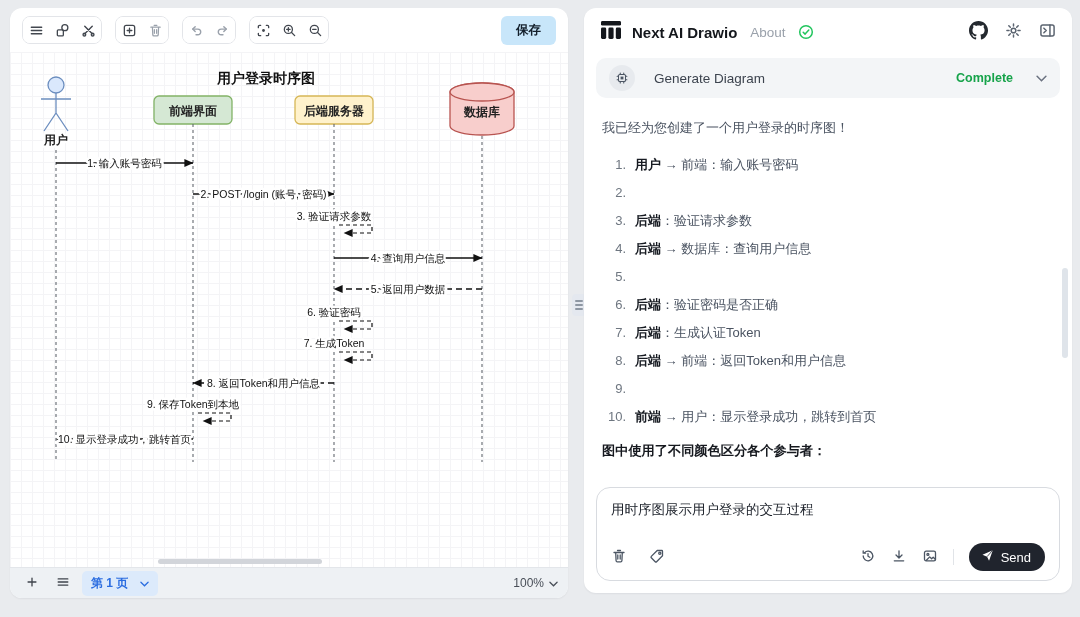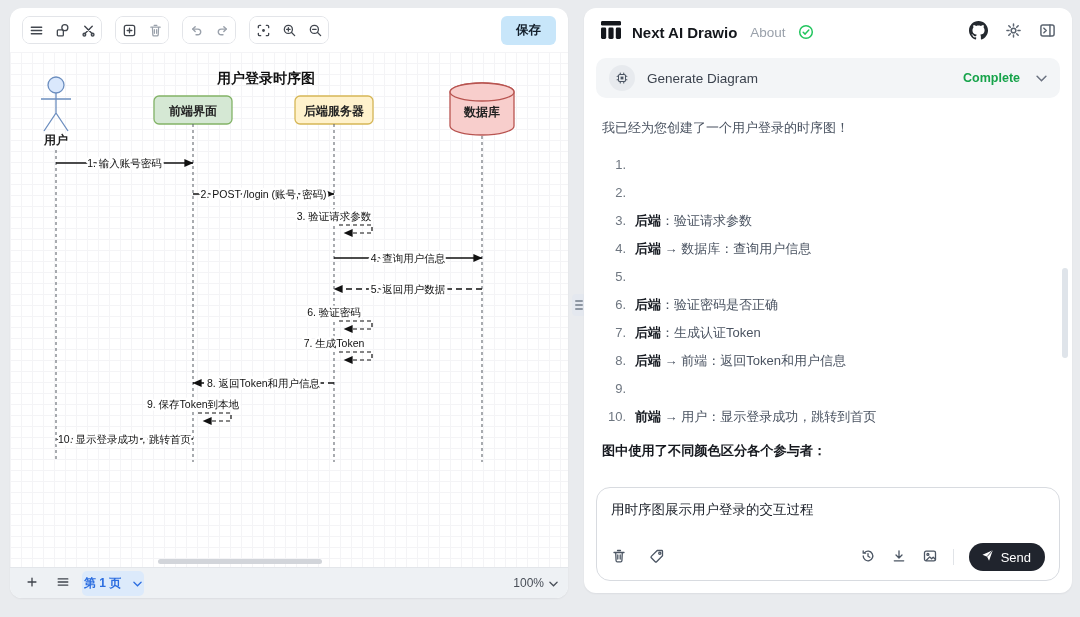--- a/index.html
+++ b/index.html
@@ -23,37 +23,37 @@
       linear-gradient(#f4f4f6 1px,transparent 1px),
       linear-gradient(90deg,#f4f4f6 1px,transparent 1px),
       linear-gradient(#e8e9ec 1px,transparent 1px),
       linear-gradient(90deg,#e8e9ec 1px,transparent 1px);
     background-size:11px 11px,11px 11px,55px 55px,55px 55px;}
   .canvas svg{position:absolute;left:0;top:0;}
   .hscroll{position:absolute;left:148px;bottom:3px;width:164px;height:5px;border-radius:3px;background:#d2d5da;}
   .bottombar{flex:0 0 30px;background:#eef1f4;border-top:1px solid #e3e6ea;display:flex;align-items:center;padding:0 10px;gap:7px;}
   .bb-btn{width:24px;height:22px;display:grid;place-items:center;color:#3f444c;background:none;border:none;padding:0;cursor:pointer;}
   .page-pill{display:flex;align-items:center;gap:12px;background:#dceafb;color:#2b6de0;font-size:12px;font-weight:600;
-    padding:4px 2px;border-radius:5px;border:none;font-family:inherit;cursor:pointer;}
+    padding:4px 9px;border-radius:5px;border:none;font-family:inherit;cursor:pointer;}
   .zoom-ctl{margin-left:auto;display:flex;align-items:center;gap:5px;color:#494f58;font-size:12px;cursor:pointer;}
   
   .divider-handle{position:absolute;left:572px;top:294px;width:14px;height:22px;background:#e4e8ef;border-radius:4px;
     display:grid;place-items:center;cursor:col-resize;}
   .divider-handle .grip{display:grid;gap:2.5px;}
   .divider-handle .grip i{width:8px;height:1.5px;background:#8e97a3;display:block;border-radius:1px;}
   
   #right-card{left:584px;top:8px;width:488px;height:585px;display:flex;flex-direction:column;overflow:hidden;}
   .rp-header{flex:0 0 48px;display:flex;align-items:center;padding:0 16px;gap:10px;}
   .app-name{font-size:15px;font-weight:700;color:#14171c;}
   .about{color:#9aa1ab;font-size:13.5px;margin-left:3px;text-decoration:none;}
   .check-icon{color:#22c55e;display:grid;place-items:center;margin-left:2px;}
   .rp-header-right{margin-left:auto;display:flex;align-items:center;gap:17px;color:#5b6470;}
   .hd-btn{background:none;border:none;padding:0;color:inherit;display:grid;place-items:center;cursor:pointer;}
   .tool-call{margin:2px 12px 10px;background:#f3f5f7;border-radius:10px;height:40px;display:flex;align-items:center;
-    gap:12px;padding:0 13px;flex:0 0 auto;cursor:pointer;}
+    gap:19px;padding:0 13px;flex:0 0 auto;cursor:pointer;}
   .tc-icon-wrap{width:26px;height:26px;border-radius:50%;background:#e7eaee;display:grid;place-items:center;color:#4b5563;}
   .tc-label{font-size:13.5px;color:#3c434e;}
   .tc-status{margin-left:auto;font-size:12.5px;font-weight:600;color:#16a34a;}
   .tc-chevron{color:#6b7280;margin-left:4px;display:grid;place-items:center;}
   .chat{flex:1;overflow:hidden;padding:4px 18px 0;position:relative;color:#4a5361;font-size:13px;line-height:1.5;}
   .chat .intro{margin:6px 0 17px;}
   .chat h4{margin:0 0 17px;color:#15181e;font-size:13.2px;font-weight:700;}
   ol.steps{list-style:none;margin:0 0 15px;padding:0;}
   ol.steps li{display:flex;margin-bottom:8.5px;}
   .step-num{width:24px;text-align:right;margin-right:9px;color:#6e7680;flex:0 0 auto;}
@@ -304,20 +304,21 @@
           <path d="M1 1l4 4 4-4"></path>
         </svg>
       </span>
   </div>
 
   <div class="chat">
     <p class="intro">我已经为您创建了一个用户登录的时序图！</p>
     <ol class="steps" id="steps-list">
         <li>
           <span class="step-num">1.</span>
+          <span><span class="step-bold">用户</span> → 前端：输入账号密码</span>
         </li>
         <li>
           <span class="step-num">2.</span>
         </li>
         <li>
           <span class="step-num">3.</span>
           <span><span class="step-bold">后端</span>：验证请求参数</span>
         </li>
         <li>
           <span class="step-num">4.</span>

